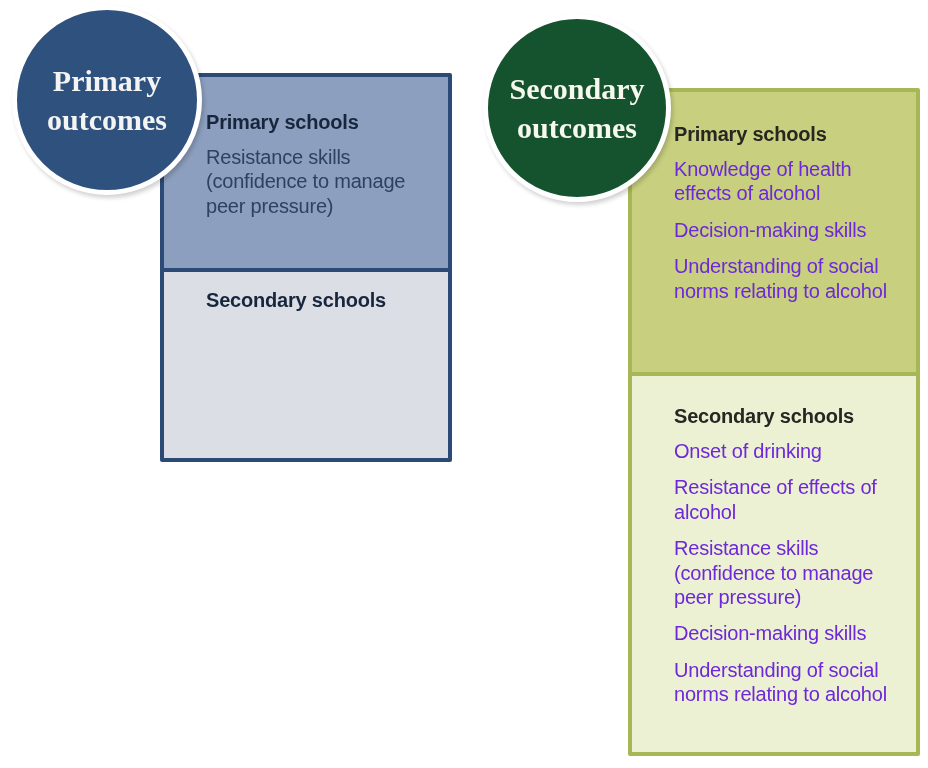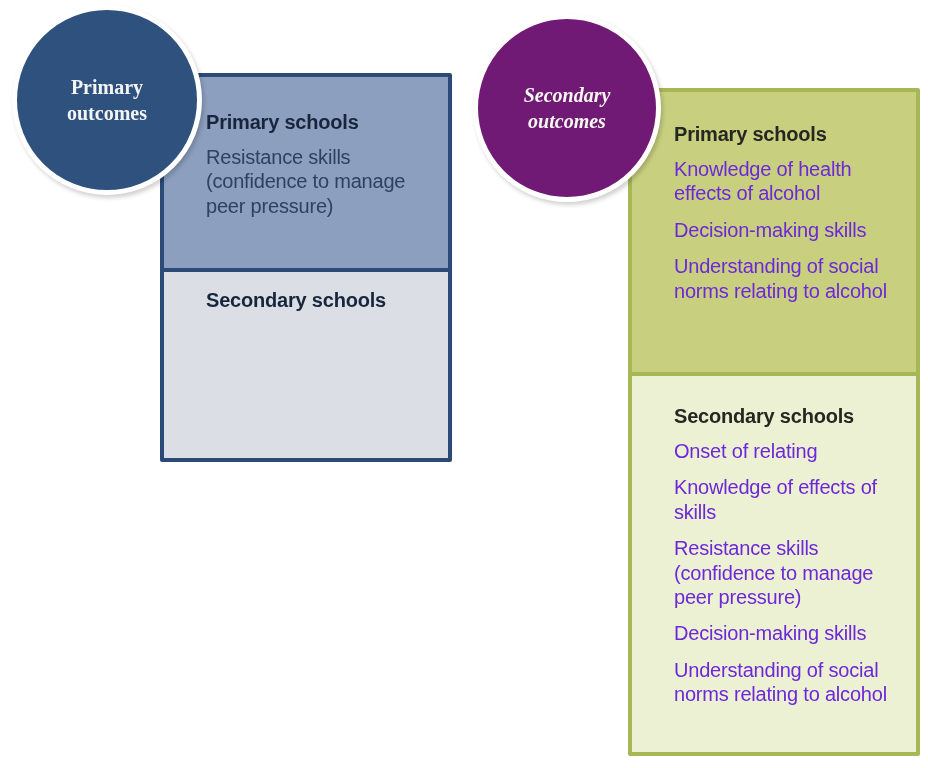--- a/index.html
+++ b/index.html
@@ -77,38 +77,37 @@
   .circle {
     position: absolute;
     border-radius: 50%;
     border: 5px solid #ffffff;
     display: flex;
     align-items: center;
     justify-content: center;
     text-align: center;
     font-family: "Liberation Serif", "DejaVu Serif", serif;
     font-weight: bold;
-    font-size: 20px;
+    font-size: 30px;
     line-height: 1.3;
     color: #f1f1f1;
     box-shadow: 2px 3px 4px rgba(0,0,0,0.18);
     padding: 0 18px;
   }
   .circle-primary {
     left: 12px; top: 5px;
     width: 190px; height: 190px;
     background: #2F517E;
     color: #f4f4f4;
   }
   .circle-secondary {
-    left: 473px; top: 14px;
+    left: 483px; top: 14px;
     width: 188px; height: 188px;
-    background: #701a75;
+    background: #14532d;
     color: #f7f8ef;
-    font-style: italic;
   }
 </style>
 </head>
 <body>
 
 <div class="canvas">
 
   <div class="outcome-box box-primary">
     <div class="section sec-top">
       <h3>Primary schools</h3>
@@ -125,22 +124,22 @@
 
   <div class="outcome-box box-secondary">
     <div class="section sec-top">
       <h3>Primary schools</h3>
       <p>Knowledge of health effects of alcohol</p>
       <p>Decision-making skills</p>
       <p>Understanding of social norms relating to alcohol</p>
     </div>
     <div class="section sec-bottom">
       <h3>Secondary schools</h3>
-      <p>Onset of relating</p>
-      <p>Knowledge of effects of skills</p>
+      <p>Onset of drinking</p>
+      <p>Resistance of effects of alcohol</p>
       <p>Resistance skills (confidence to manage peer pressure)</p>
       <p>Decision-making skills</p>
       <p>Understanding of social norms relating to alcohol</p>
     </div>
   </div>
 
   <div class="circle circle-secondary">
     <span>Secondary outcomes</span>
   </div>
 

